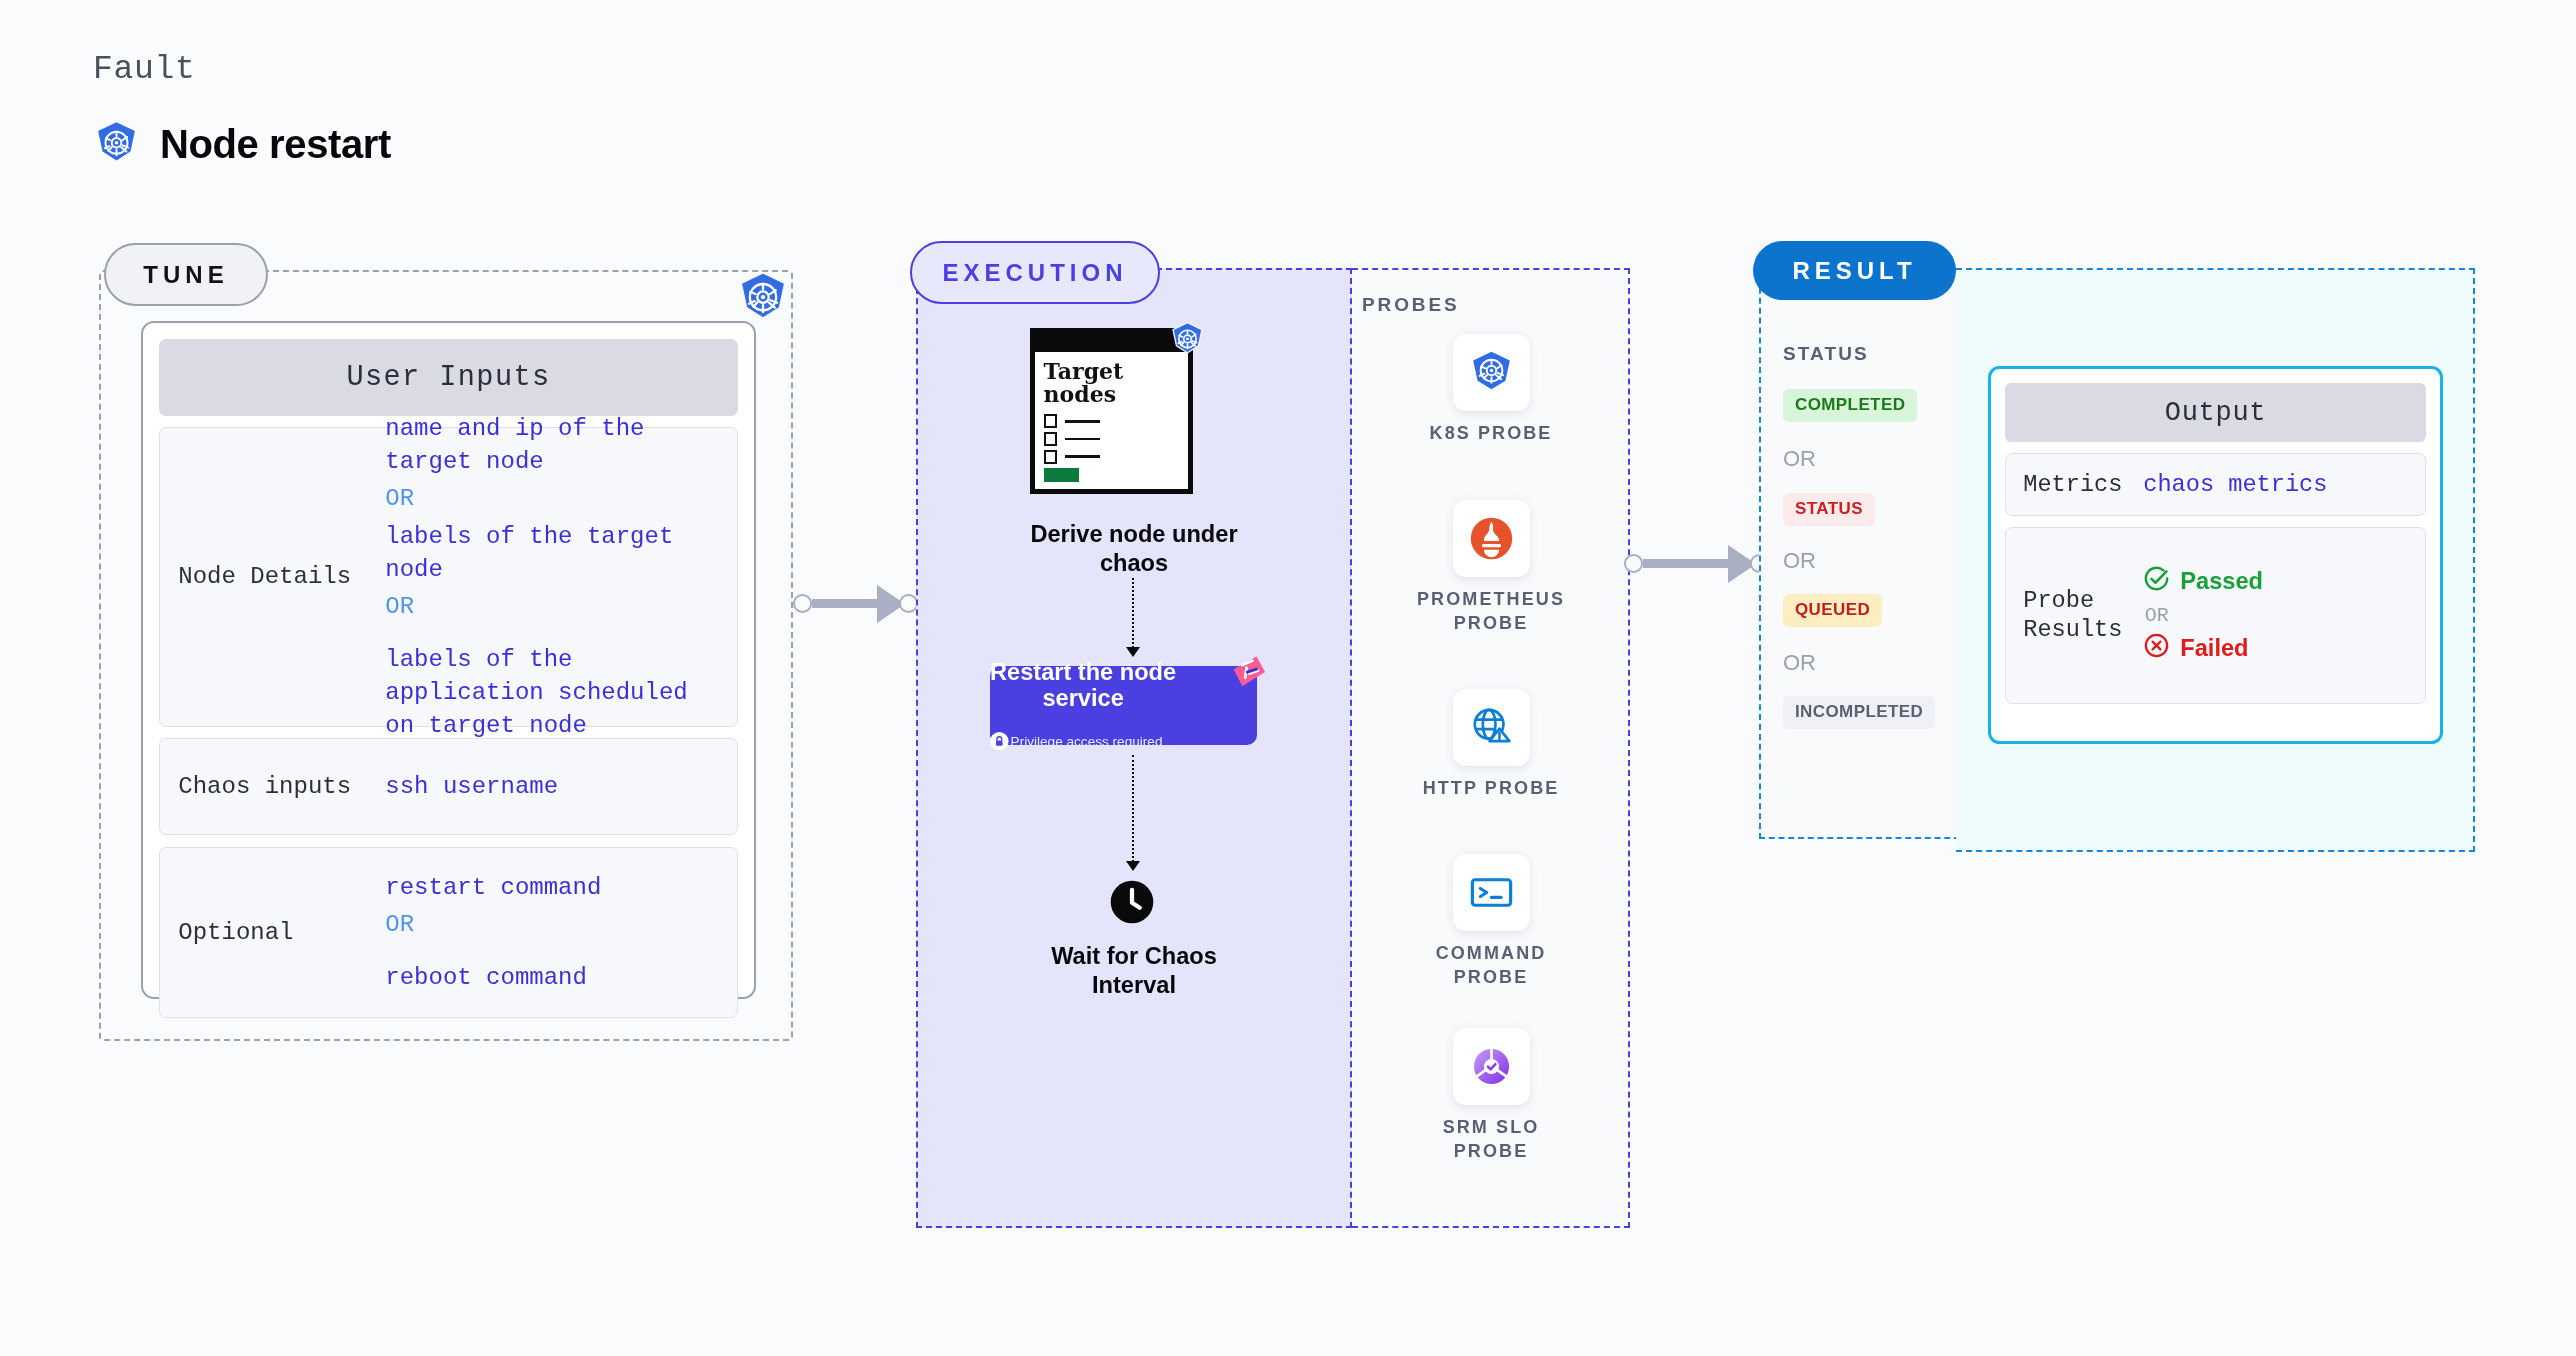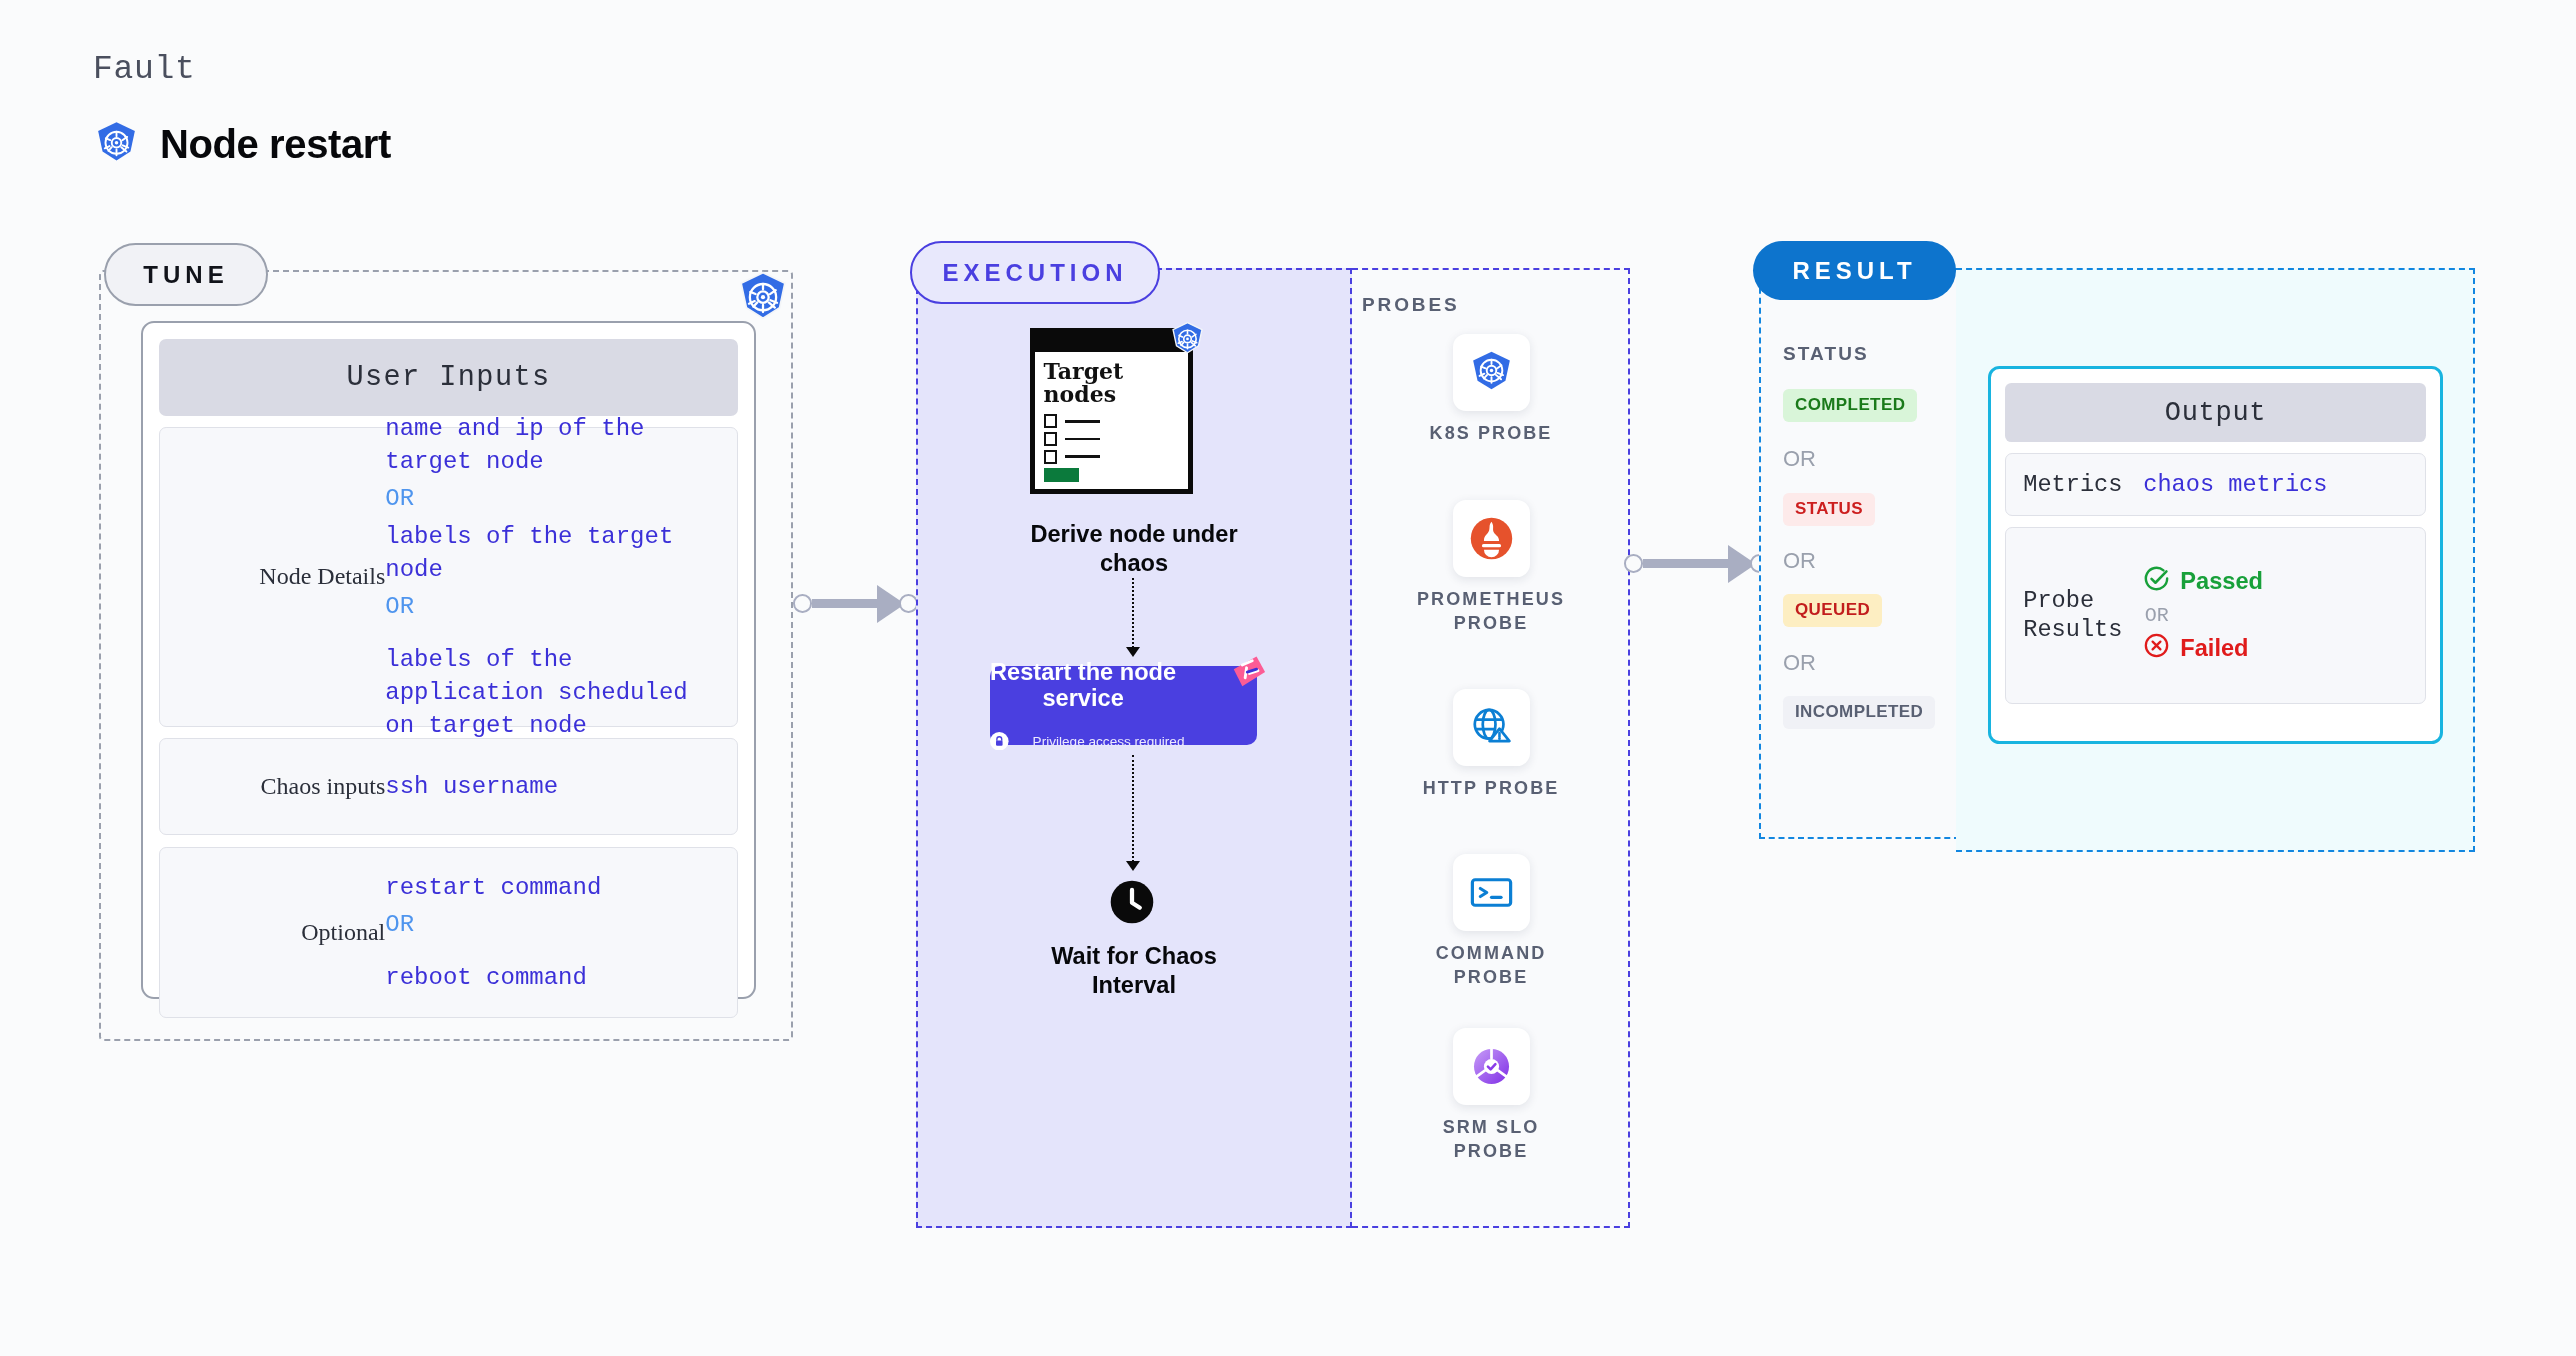--- a/index.html
+++ b/index.html
@@ -45,22 +45,22 @@
   #user-inputs-header{
     height:77px;background:#d9dae4;border-radius:7.1px;
     display:flex;align-items:center;justify-content:center;
     font-family:"Liberation Mono", monospace;font-size:28.6px;color:#2b2f3a;letter-spacing:1.4px;
   }
   .ui-row{
     margin-top:11.4px;background:#f7f8fb;border:1.4px solid #dfe1e8;border-radius:7.1px;
     display:flex;align-items:center;box-sizing:border-box;padding:14.3px 18.6px;
   }
   .ui-row .rk{
-    width:207px;flex:none;font-family:Liberation Serif, serif;
-    font-size:24px;color:#2b2f3a;line-height:1.3;text-align:right;
+    width:207px;flex:none;font-family:Liberation Mono, monospace;
+    font-size:24px;color:#2b2f3a;line-height:1.3;
   }
   .ui-row .rv{flex:1;font-family:"Liberation Mono", monospace;font-size:24px;line-height:1.38;}
   .rv .val{color:#3b30d8;display:block;}
   .rv .orw{color:#4f95ee;display:block;margin:4.3px 0;}
   .rv .gap{height:15.7px;}
   #row-node{height:300px;}
   #row-chaos{height:97px;}
   #row-optional{height:171px;}
 
   
@@ -96,21 +96,21 @@
   }
   .vdash{position:absolute;width:0;border-left:2.9px dotted #0a0a0a;}
   .varrow{position:absolute;width:0;height:0;border-left:7.9px solid transparent;border-right:7.9px solid transparent;border-top:10.7px solid #0a0a0a;}
   #restart-box{
     position:absolute;left:990px;top:666px;width:267px;height:79px;
     background:#4a3fe0;border-radius:10px;box-sizing:border-box;
     display:flex;flex-direction:column;align-items:flex-start;justify-content:center;
     overflow:visible;
   }
   #restart-title{color:#fff;font-size:23.6px;font-weight:bold;line-height:1.12;text-align:center;}
-  #restart-sub-row{display:flex;align-items:center;gap:24px;margin-top:20px;}
+  #restart-sub-row{display:flex;align-items:center;gap:2px;margin-top:20px;}
   #restart-sub{color:#eceafd;font-size:13.6px;}
   #ribbon{position:absolute;right:-11.4px;top:-11.4px;width:40px;height:37px;}
   #wait-label{
     position:absolute;left:952px;top:942px;width:364px;text-align:center;
     font-size:23.6px;font-weight:bold;color:#07080b;line-height:1.25;
   }
   #clock-icon{position:absolute;left:1110px;top:880px;width:44px;height:44px;}
 
   .probe-item{position:absolute;width:186px;text-align:center;left:1398px;}
   .probe-tile{

